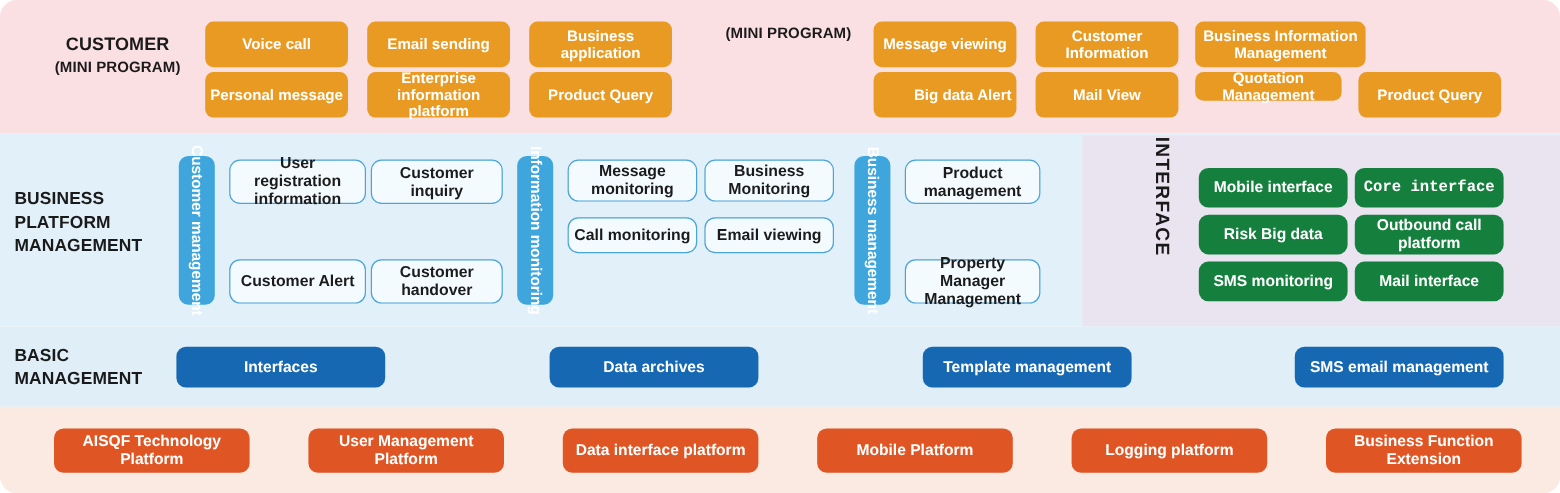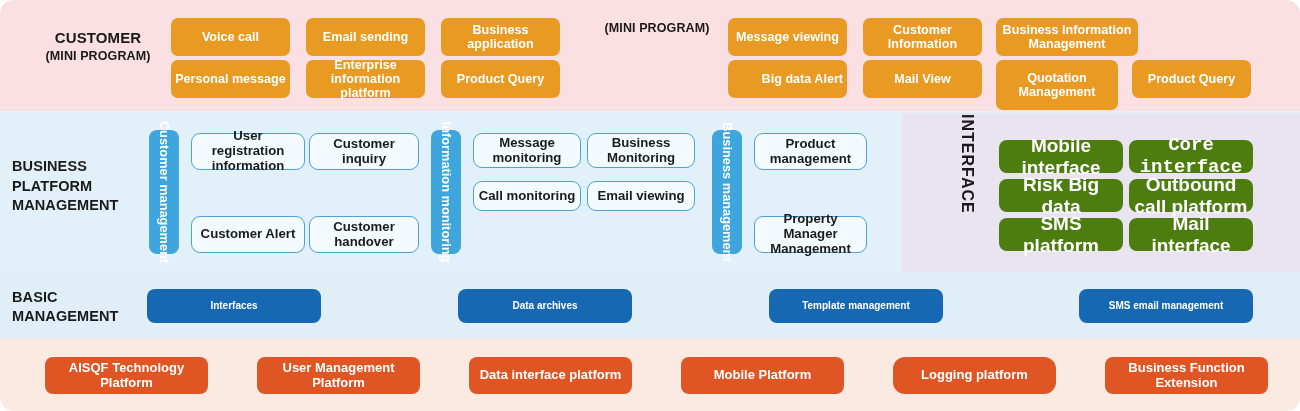--- a/index.html
+++ b/index.html
@@ -94,22 +94,22 @@
     justify-content: center;
     text-align: center;
     border-radius: 7px;
     color: #ffffff;
     font-size: 12.6px;
     font-weight: bold;
     line-height: 1.12;
     padding: 2px 4px;
   }
   .chip.orange { background: #e89a23; }
-  .chip.blue   { background: #1768b3; border-radius: 8px; font-size: 10px; }
-  .chip.purple { background: #4d7c0f; border-radius: 8px; font-size: 19px; }
+  .chip.blue   { background: #1768b3; border-radius: 8px; font-size: 13px; }
+  .chip.purple { background: #15803d; border-radius: 8px; font-size: 13px; }
   .chip.red    { background: #df5524; border-radius: 8px; font-size: 13px; }
 
   
   .chip.outline {
     background: #f4fbff;
     border: 1.6px solid #4ba3d8;
     color: #1b1b1b;
     border-radius: 9px;
     font-size: 13.2px;
     font-weight: bold;
@@ -184,21 +184,21 @@
   <div class="chip orange" style="left:996px; top:18px; width:142px; height:38px;">
     <span>Business Information Management</span>
   </div>
 
   <div class="chip orange" style="left:728px; top:60px; width:119px; height:38px;justify-content:flex-end;">
     <span>Big data Alert</span>
   </div>
   <div class="chip orange" style="left:863px; top:60px; width:119px; height:38px;">
     <span>Mail View</span>
   </div>
-  <div class="chip orange" style="left:996px; top:60px; width:122px; height:50px;">
+  <div class="chip orange" style="left:996px; top:60px; width:122px; height:24px;">
     <span>Quotation Management</span>
   </div>
   <div class="chip orange" style="left:1132px; top:60px; width:119px; height:38px;">
     <span>Product Query</span>
   </div>
 
   <div class="row-label lbl-platform">BUSINESS PLATFORM MANAGEMENT</div>
 
   <div class="vchip" style="left:149px; top:130px; width:30px; height:124px;">
     <span>Customer management</span>
@@ -250,21 +250,21 @@
   <div class="chip purple" style="left:1129px; top:140px; width:124px; height:33px;font-family:Liberation Mono, monospace;">
     <span>Core interface</span>
   </div>
   <div class="chip purple" style="left:999px; top:179px; width:124px; height:33px;">
     <span>Risk Big data</span>
   </div>
   <div class="chip purple" style="left:1129px; top:179px; width:124px; height:33px;">
     <span>Outbound call platform</span>
   </div>
   <div class="chip purple" style="left:999px; top:218px; width:124px; height:33px;">
-    <span>SMS platform</span>
+    <span>SMS monitoring</span>
   </div>
   <div class="chip purple" style="left:1129px; top:218px; width:124px; height:33px;">
     <span>Mail interface</span>
   </div>
 
   <div class="row-label lbl-basic">BASIC MANAGEMENT</div>
 
   <div class="chip blue" style="left:147px; top:289px; width:174px; height:34px;">
     <span>Interfaces</span>
   </div>
@@ -283,20 +283,20 @@
   </div>
   <div class="chip red" style="left:257px; top:357px; width:163px; height:37px;">
     <span>User Management Platform</span>
   </div>
   <div class="chip red" style="left:469px; top:357px; width:163px; height:37px;">
     <span>Data interface platform</span>
   </div>
   <div class="chip red" style="left:681px; top:357px; width:163px; height:37px;">
     <span>Mobile Platform</span>
   </div>
-  <div class="chip red" style="left:893px; top:357px; width:163px; height:37px;border-radius:12px;">
+  <div class="chip red" style="left:893px; top:357px; width:163px; height:37px;">
     <span>Logging platform</span>
   </div>
   <div class="chip red" style="left:1105px; top:357px; width:163px; height:37px;">
     <span>Business Function Extension</span>
   </div>
 
 </div>
 
 </body></html>

